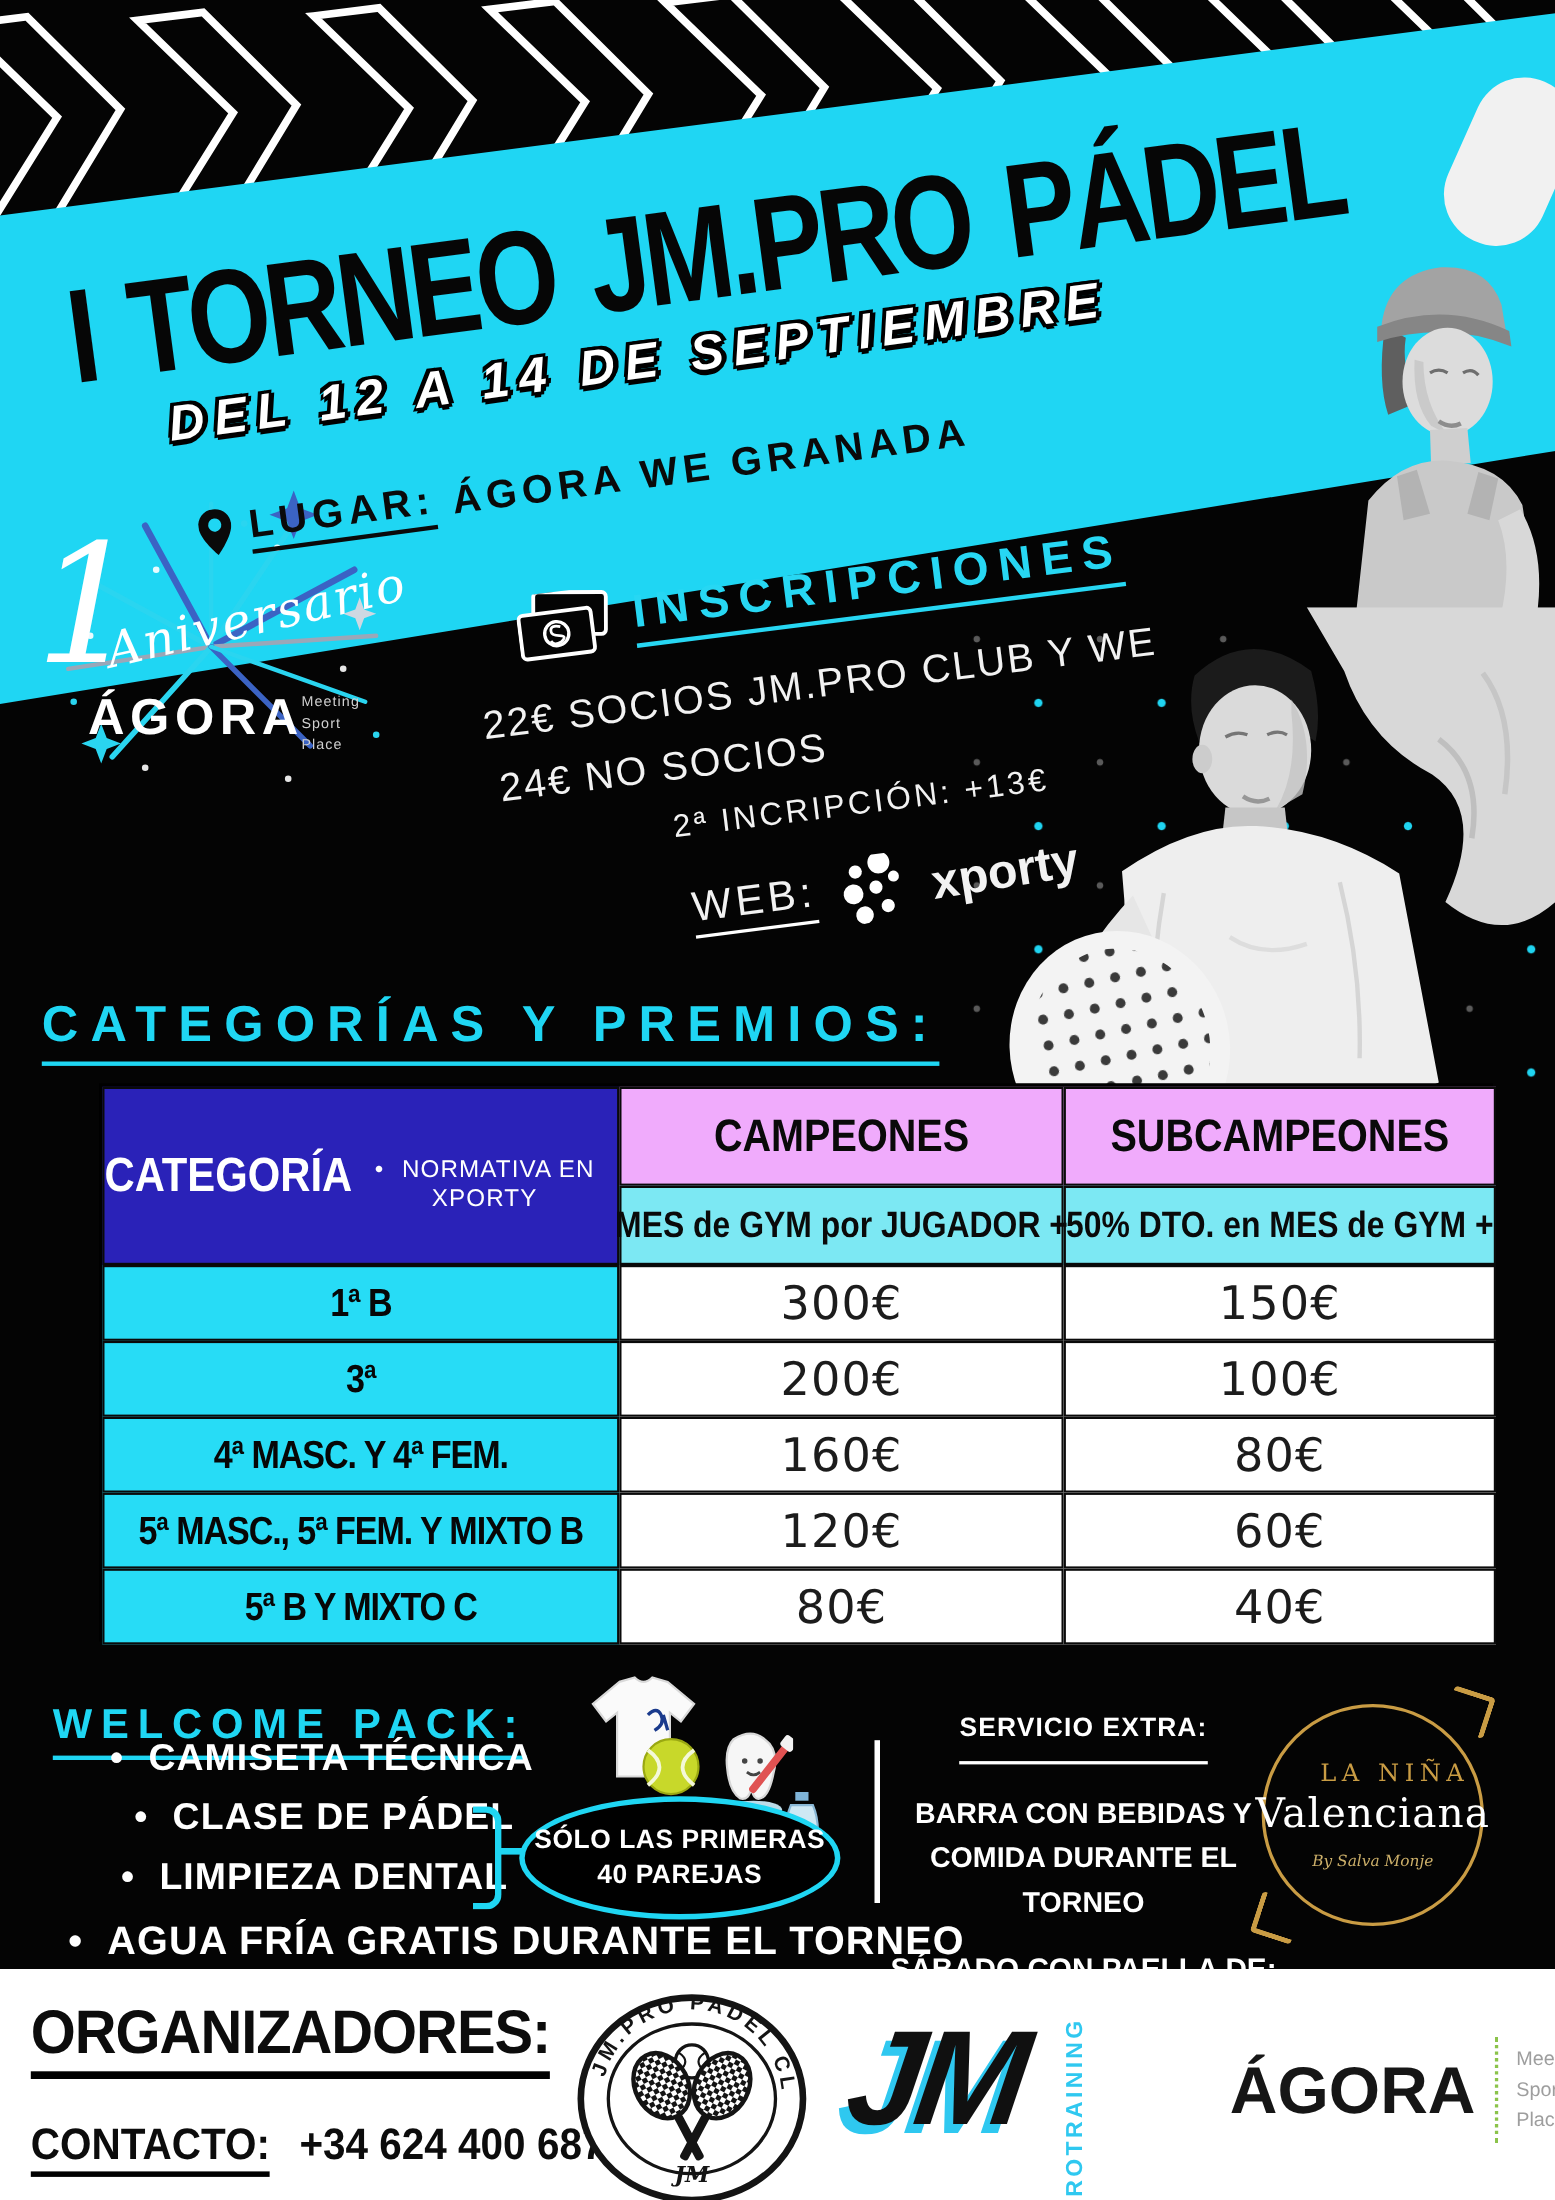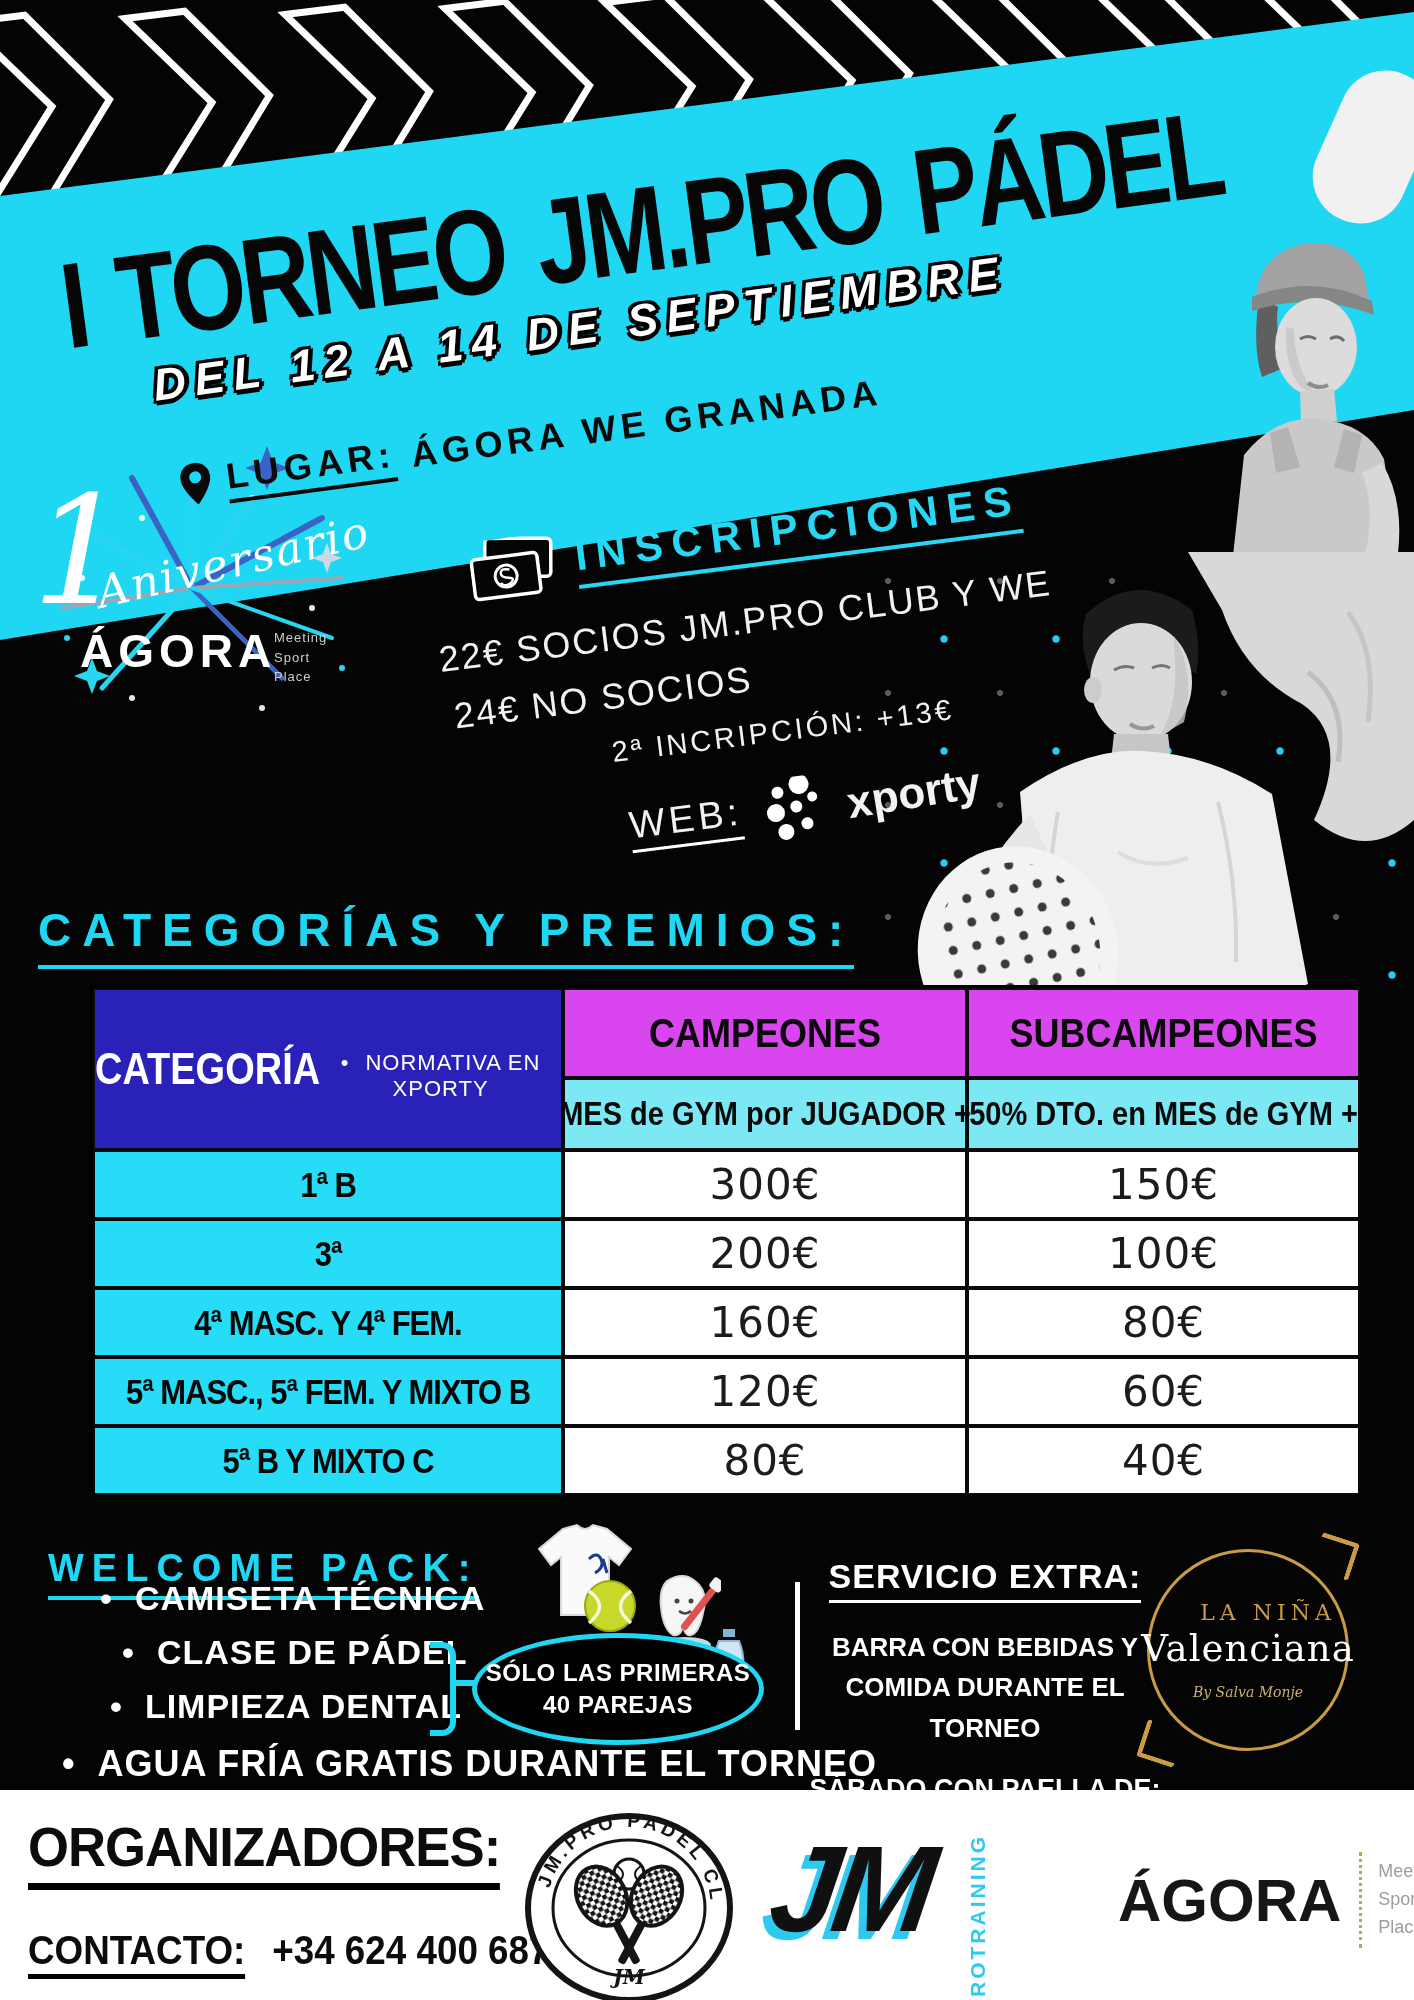--- a/index.html
+++ b/index.html
@@ -54,21 +54,21 @@
   .cats-h{position:absolute;left:38px;top:903px;color:#1fd6f3;font-size:46px;font-weight:700;
         letter-spacing:11px;border-bottom:4px solid #1fd6f3;padding-bottom:8px;white-space:nowrap;}
   .ptable{position:absolute;left:90px;top:985px;width:1267px;height:507px;display:grid;
         grid-template-columns:470px 404px 393px;grid-template-rows:90px 72px repeat(5,69px);
         background:#000;border:3px solid #000;box-sizing:border-box;}
   .cell{border:2px solid #0a0a0a;display:flex;align-items:center;justify-content:center;text-align:center;}
   .corner{grid-row:1/3;background:#2a22b8;color:#fff;}
   .corner .ct{font-size:38px;font-weight:900;letter-spacing:0;transform:scaleY(1.15);}
   .corner .cn{font-size:22px;margin-top:14px;letter-spacing:1px;}
   .corner .cn::before{content:"•";margin-right:16px;}
-  .th{background:#d946ef;font-size:36px;font-weight:900;color:#0a0a0a;}
+  .th{background:#f0abfc;font-size:36px;font-weight:900;color:#0a0a0a;}
   .th .squish,.sub .squish,.catcell .squish{display:inline-block;transform:scaleY(1.15);white-space:nowrap;}
   .sub{background:#7ce8f3;font-size:29px;font-weight:900;color:#0a0a0a;}
   .catcell{background:#27dcf6;font-size:31px;font-weight:900;color:#070707;letter-spacing:-1px;}
   .valcell{background:#fff;font-family:"DejaVu Sans",sans-serif;font-size:42px;color:#1c1c1c;letter-spacing:1px;}
 
   
   .welcome{position:absolute;left:0;top:1497px;width:1414px;height:293px;color:#fff;}
   .welcome .wh{position:absolute;left:48px;top:18px;color:#1fd6f3;font-size:38px;font-weight:700;
         letter-spacing:8px;border-bottom:4px solid #1fd6f3;padding-bottom:6px;white-space:nowrap;margin-top:32px;}
   .witem{position:absolute;font-size:34px;font-weight:700;letter-spacing:1px;white-space:nowrap;}
@@ -79,22 +79,22 @@
   .brk-link{position:absolute;left:452px;top:183px;width:24px;height:6px;background:#1fd6f3;}
   .note-ellipse{position:absolute;left:472px;top:136px;width:292px;height:112px;background:#000;
         border:5px solid #1fd6f3;border-radius:50%;display:flex;flex-direction:column;
         align-items:center;justify-content:center;gap:4px;box-sizing:border-box;}
   .note-ellipse span{font-size:24px;font-weight:900;letter-spacing:0.5px;}
   .wp-icons{position:absolute;left:533px;top:26px;width:250px;height:230px;}
   .divider{position:absolute;left:795px;top:85px;width:5px;height:148px;background:#fff;}
 
   
   .servicio{position:absolute;left:805px;top:60px;width:360px;text-align:center;}
-  .servicio .sh{display:inline-block;font-size:34px;font-weight:700;letter-spacing:1px;
-        border-bottom:3px solid #fff;padding-bottom:4px;white-space:nowrap;}
+  .servicio .sh{display:inline-block;font-size:24px;font-weight:700;letter-spacing:1px;
+        border-bottom:3px solid #fff;padding-bottom:16px;white-space:nowrap;}
   .servicio .sb{margin-top:24px;font-size:26px;font-weight:700;line-height:1.55;}
   .servicio .ss{margin-top:26px;font-size:27px;font-weight:700;white-space:nowrap;}
   .lanina{position:absolute;left:1135px;top:40px;width:226px;height:226px;}
   .lanina .ring{position:absolute;left:12px;top:12px;right:12px;bottom:12px;border:3px solid #c99c44;border-radius:50%;}
   .lanina .tick1{position:absolute;right:6px;top:0;width:34px;height:34px;border-right:5px solid #c99c44;
         border-top:5px solid #c99c44;border-radius:4px;transform:rotate(18deg);}
   .lanina .tick2{position:absolute;left:6px;bottom:0;width:34px;height:34px;border-left:5px solid #c99c44;
         border-bottom:5px solid #c99c44;border-radius:4px;transform:rotate(18deg);}
   .lanina .inner{position:absolute;inset:0;display:flex;flex-direction:column;align-items:center;justify-content:center;}
   .lanina .l1{font-family:"DejaVu Serif",serif;color:#c99c44;font-size:22px;letter-spacing:5px;margin-left:40px;}

